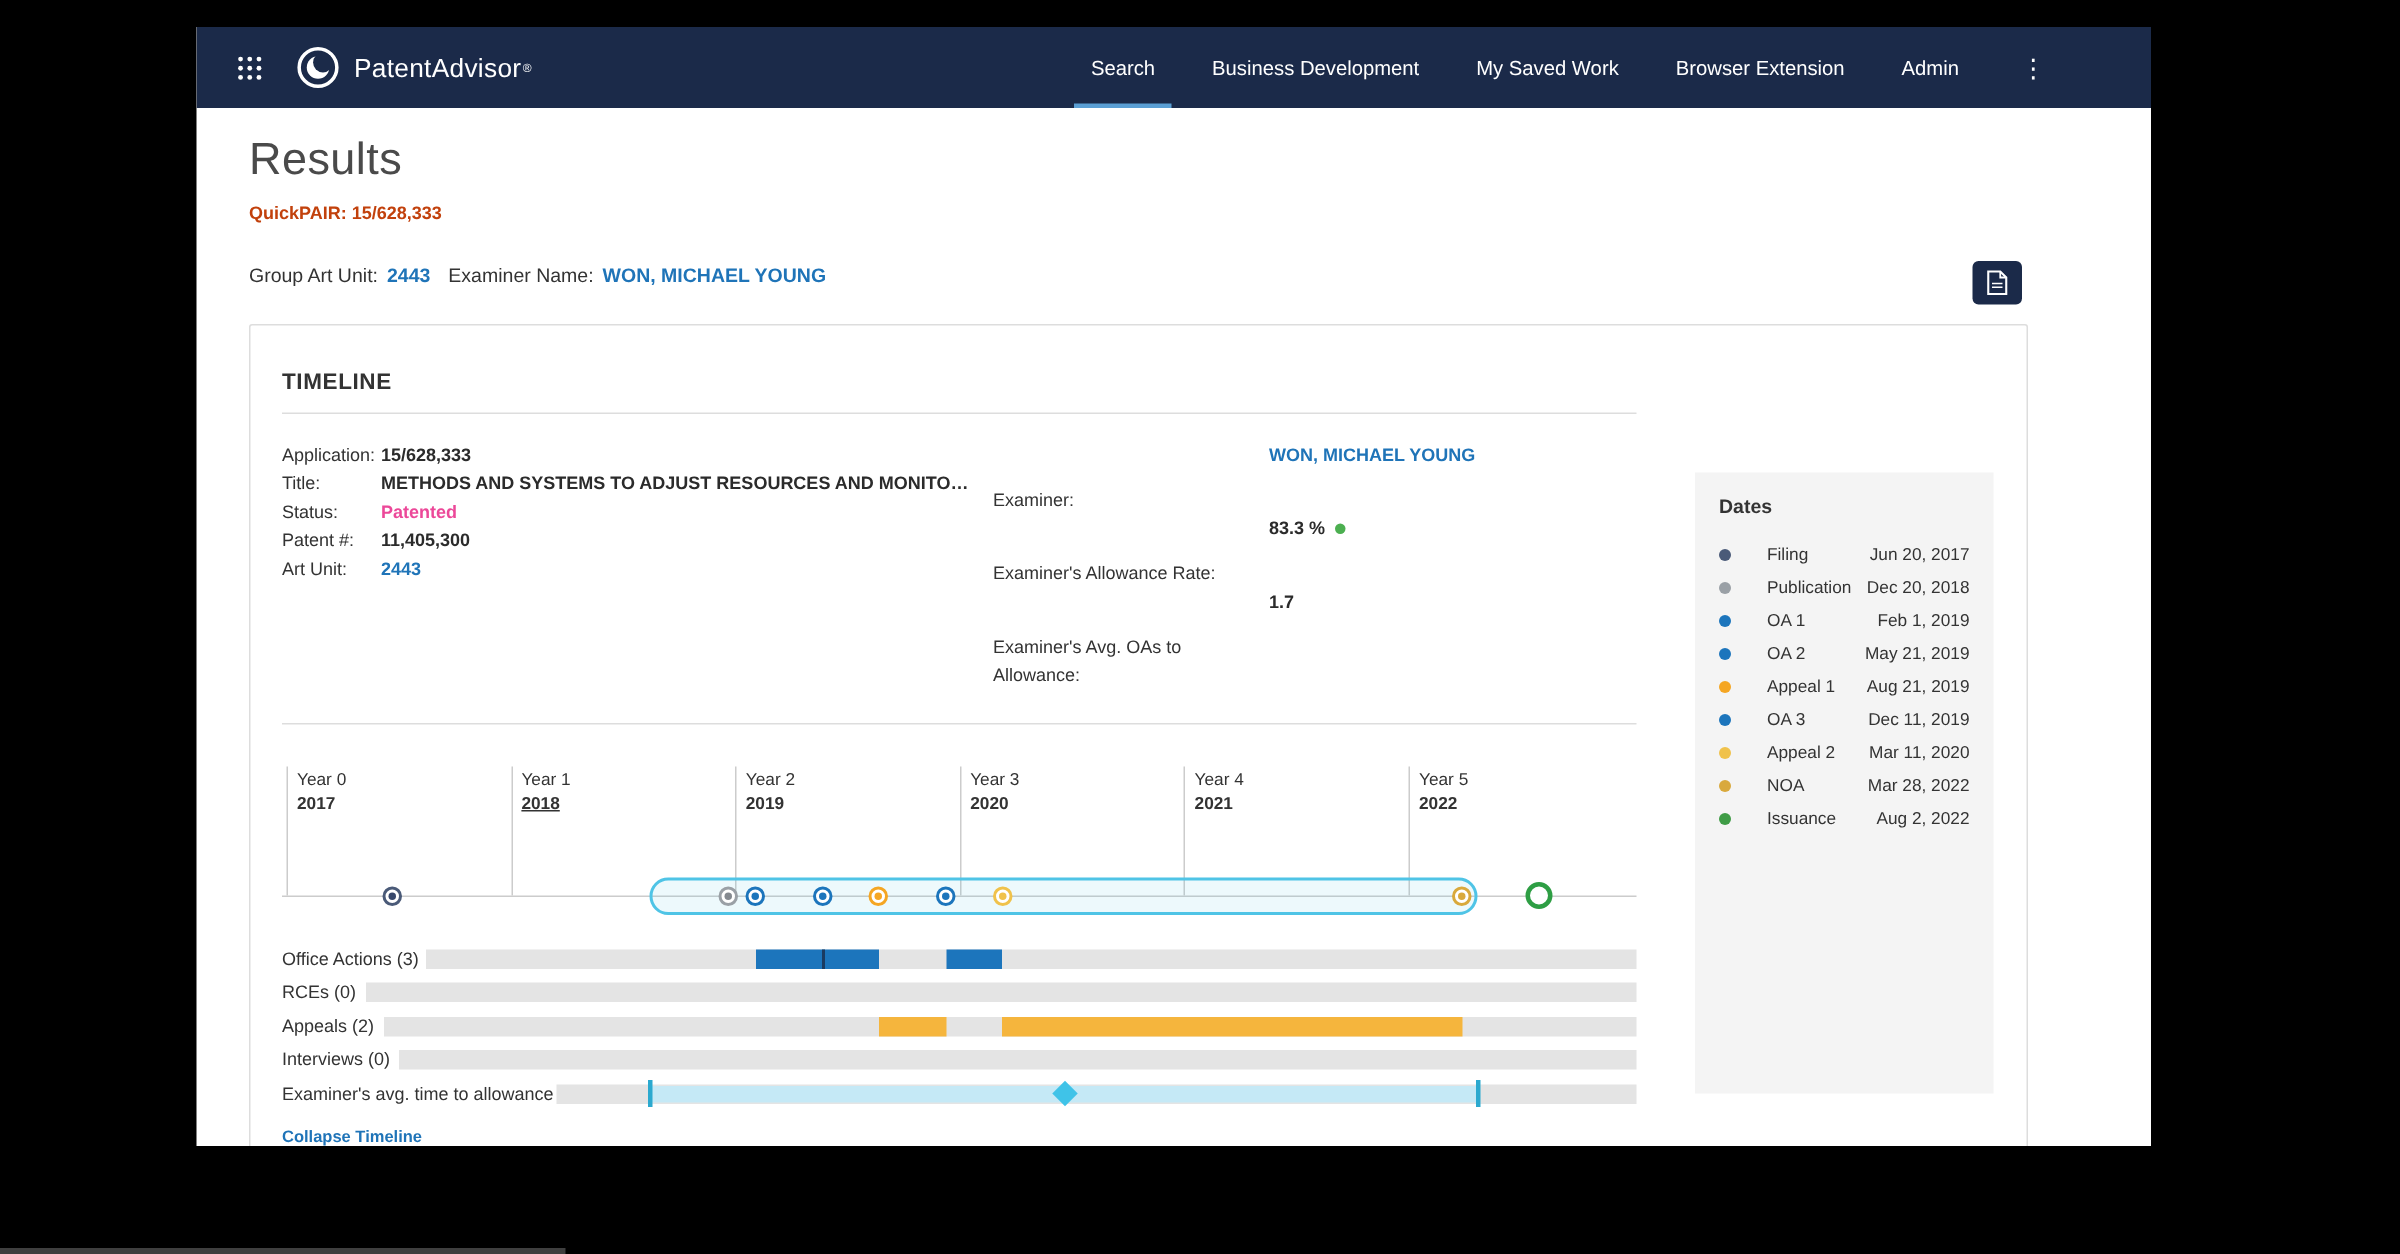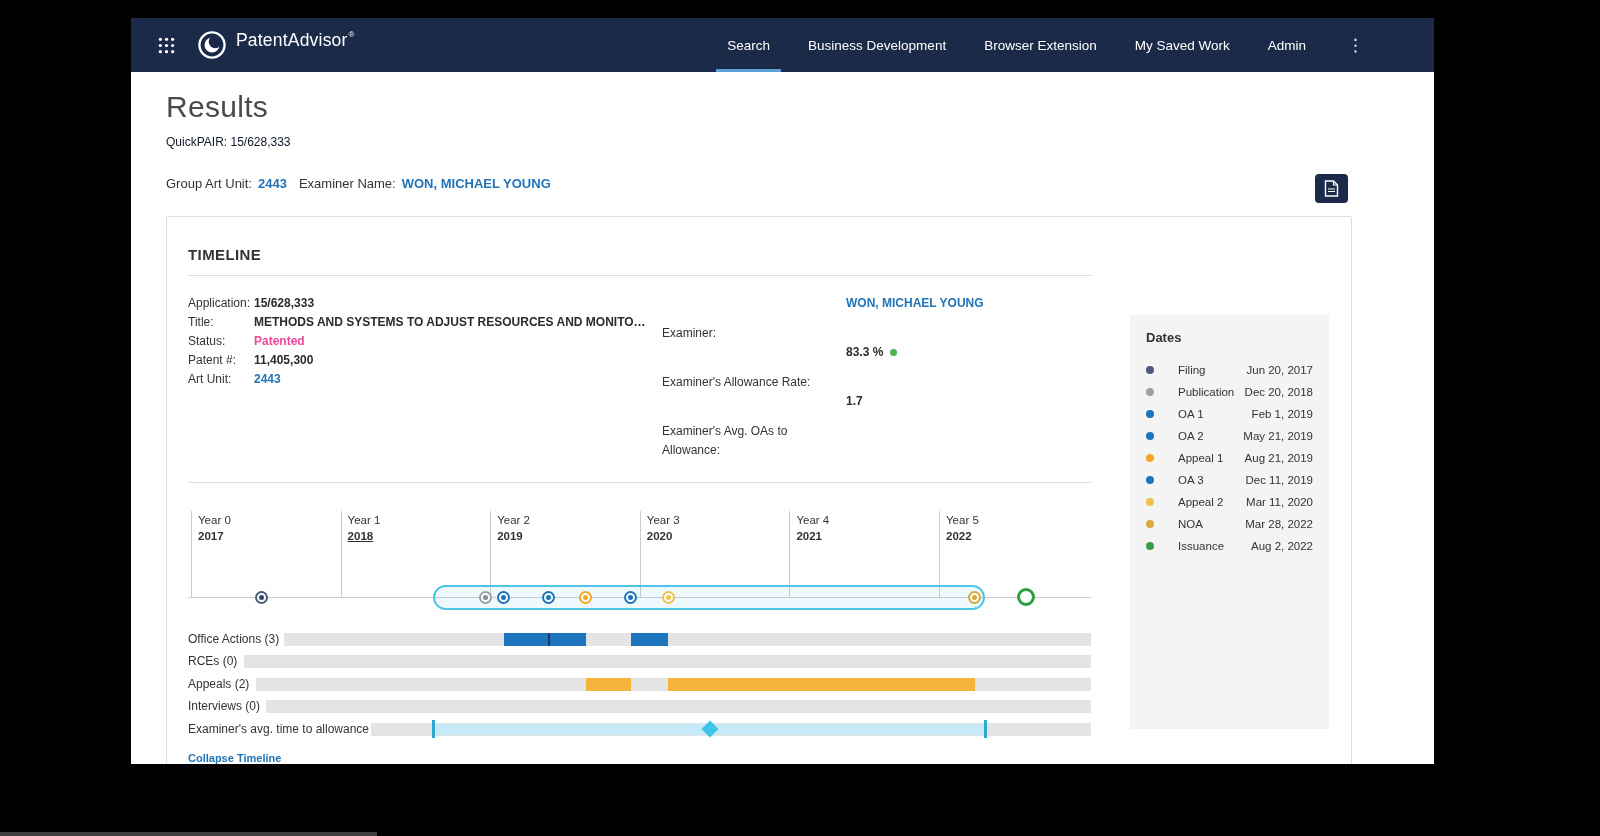--- a/index.html
+++ b/index.html
@@ -4,32 +4,32 @@
 <style>
   * { margin:0; padding:0; box-sizing:border-box; }
   html,body { width:1600px; height:836px; }
   body { background:#000; font-family:"Liberation Sans", sans-serif; position:relative; overflow:hidden; }
 
   .window { position:absolute; left:131px; top:18px; width:1303px; height:746px; background:#fff; overflow:hidden; }
 
   
   .navbar { height:54px; background:#1b2a49; display:flex; align-items:center; padding:0 64px 0 27px; }
   .grid-icon { display:inline-flex; cursor:pointer; }
-  .logo { display:flex; margin-left:22px; cursor:pointer; }
+  .logo { display:flex; align-items:center; margin-left:22px; cursor:pointer; }
   .brand { color:#fff; font-size:17.5px; font-weight:500; letter-spacing:.2px; margin-left:9px; }
   .brand-reg { color:#fff; font-size:8px; vertical-align:super; margin-left:1px; }
   .nav-items { display:flex; margin-left:auto; height:54px; }
   .nav-item { color:#fff; font-size:13.5px; padding:0 19px; display:flex; align-items:center; position:relative; cursor:pointer; text-decoration:none; white-space:nowrap; }
   .nav-item.active::after { content:""; position:absolute; left:8px; right:8px; bottom:0; height:3px; background:#5b9fd4; }
   .kebab { color:#fff; font-size:17px; margin-left:16px; cursor:pointer; padding:0 6px; line-height:1; }
 
   
   .content { position:relative; height:692px; }
   .page-title { font-size:30px; font-weight:300; color:#4a4a4a; margin:18px 0 0 35px; letter-spacing:.3px; }
-  .quickpair { font-size:12px; font-weight:400; color:#0f172a; margin:11px 0 0 35px; }
+  .quickpair { font-size:12px; font-weight:700; color:#c2410c; margin:11px 0 0 35px; }
   .meta-row { display:flex; align-items:center; margin:27px 0 0 35px; font-size:13px; color:#333; }
   .meta-row .link { color:#1f74b8; font-weight:700; text-decoration:none; cursor:pointer; margin-left:6px; }
   .meta-label2 { margin-left:12px; }
   .pdf-button { position:absolute; top:84px; right:86px; width:33px; height:29px; background:#1b2a49; border:none; border-radius:4px; display:flex; align-items:center; justify-content:center; cursor:pointer; }
 
   
   .card { position:relative; margin:25px 0 0 35px; width:1186px; height:550px; border:1px solid #ddd; border-radius:2px; background:#fff; }
   .tabs { display:flex; height:40px; align-items:center; border-bottom:1px solid #e3e3e3; padding-left:10px; }
   .tab { font-size:12px; font-weight:700; color:#5f6b74; padding:0 11px; height:40px; display:flex; align-items:center; position:relative; text-decoration:none; cursor:pointer; letter-spacing:.2px; white-space:nowrap; }
   .tab.active { color:#333; }
@@ -108,22 +108,22 @@
         <circle cx="16" cy="16" r="13.4" fill="none" stroke="#fff" stroke-width="2.5"></circle>
         <circle cx="16" cy="16" r="8" fill="#fff"></circle>
         <circle cx="19.5" cy="12.5" r="7" fill="#1b2a49"></circle>
       </svg>
       <span class="brand">PatentAdvisor</span>
         <span class="brand-reg">®</span>
     </span>
     <nav class="nav-items" id="nav-items">
         <a class="nav-item active">Search</a>
         <a class="nav-item">Business Development</a>
+        <a class="nav-item">My Saved Work</a>
         <a class="nav-item">Browser Extension</a>
-        <a class="nav-item">My Saved Work</a>
         <a class="nav-item">Admin</a>
       </nav>
     <span class="kebab">⋮</span>
   </header>
 
   <main class="content">
     <h1 class="page-title">Results</h1>
     <div class="quickpair">QuickPAIR: 15/628,333</div>
 
     <div class="meta-row">

